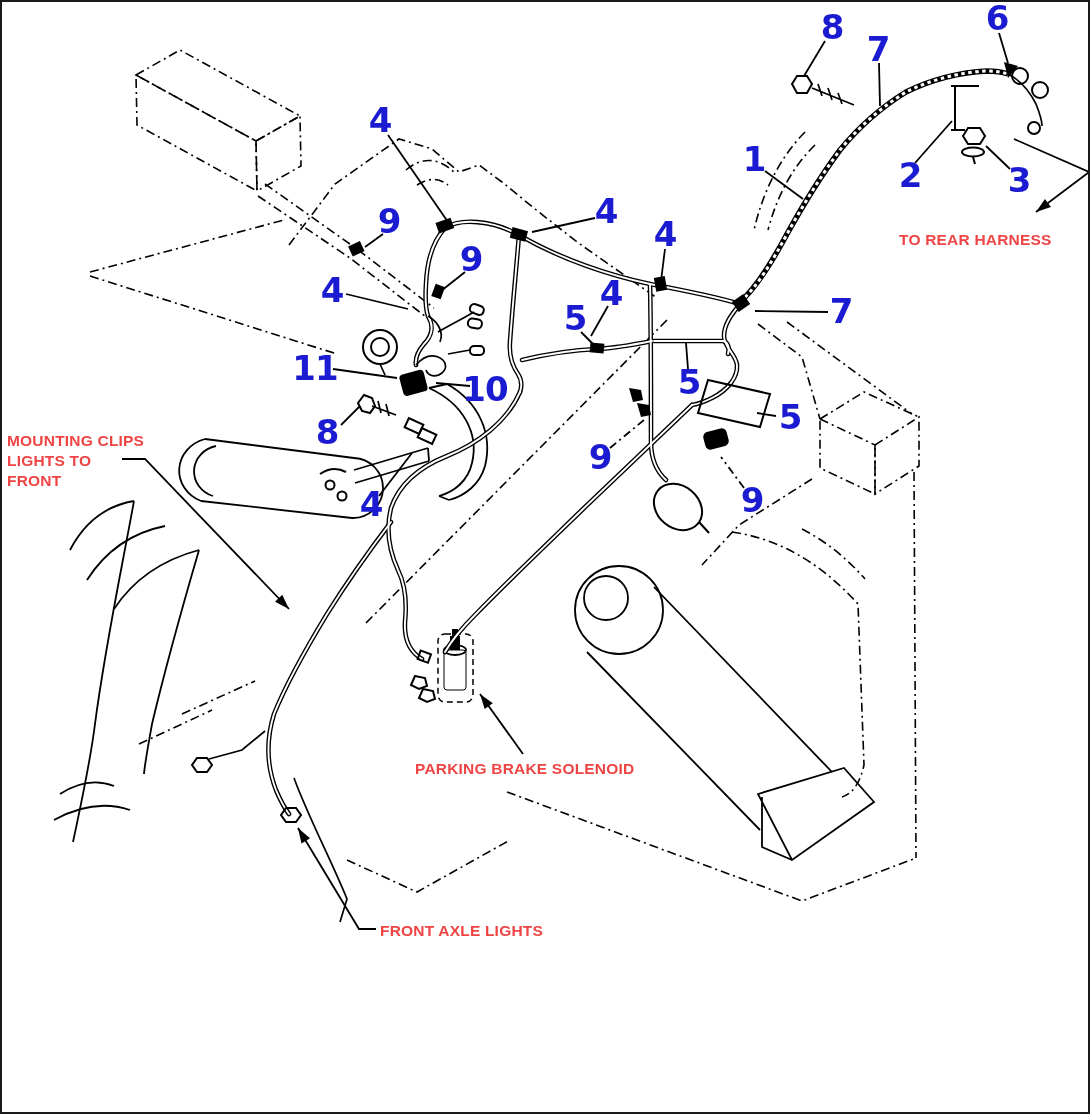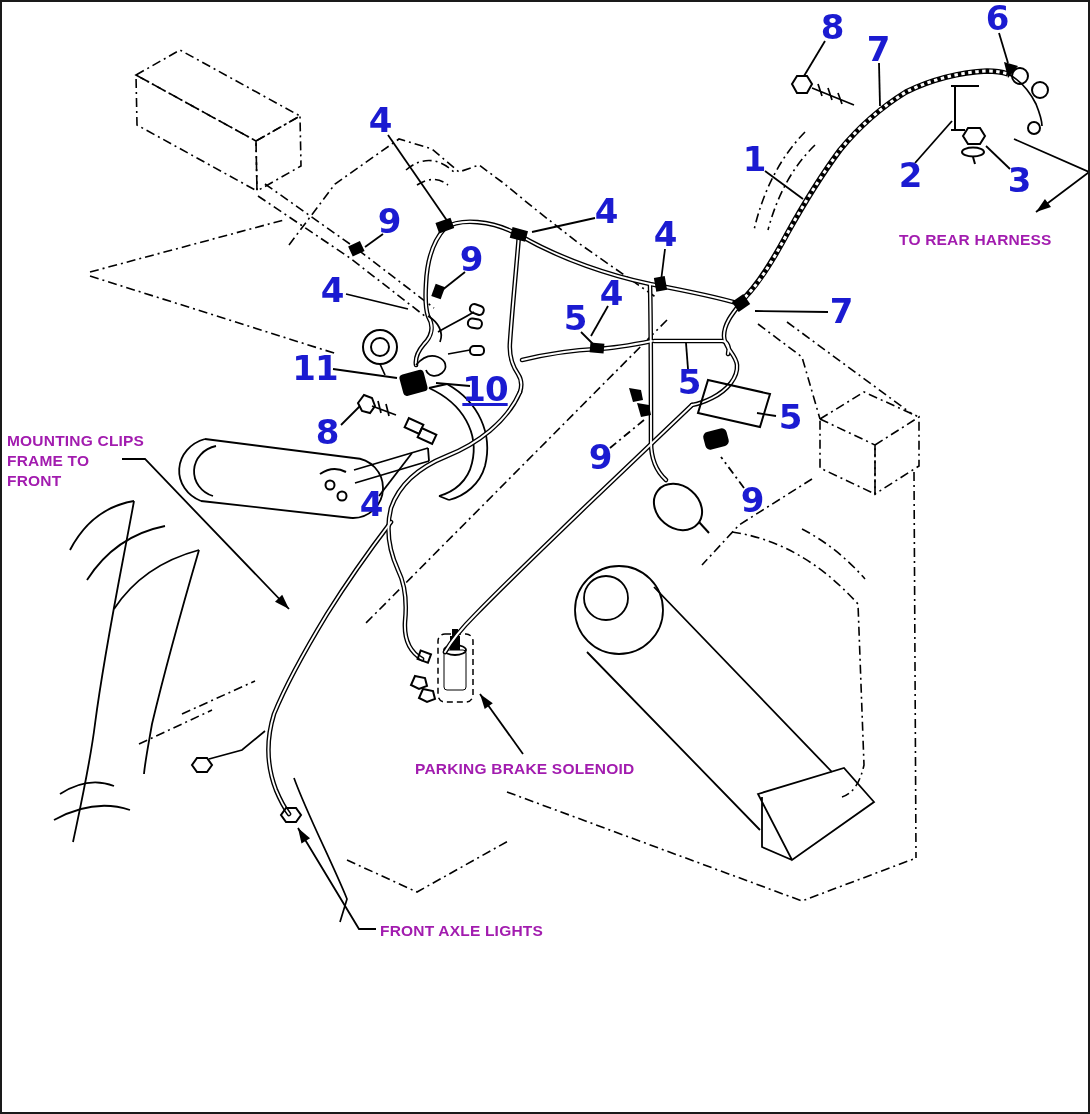--- a/index.html
+++ b/index.html
@@ -10,21 +10,21 @@
   }
   svg{position:absolute;left:0;top:0;}
   .callout{
     position:absolute;transform:translate(-50%,-50%);
     font-family:"DejaVu Sans", sans-serif;
     font-weight:bold;font-size:34px;line-height:1;letter-spacing:-1px;
     user-select:none;white-space:nowrap;
   }
   .note{
     position:absolute;font-weight:bold;font-size:15.5px;line-height:20px;
-    color:#a21caf;letter-spacing:.2px;white-space:nowrap;
+    color:#ef4444;letter-spacing:.2px;white-space:nowrap;
   }
   
   #harness-outer path{stroke:#000;stroke-width:4.6;fill:none;stroke-linecap:round;stroke-linejoin:round;}
   g.harness-inner path{stroke:#fff;stroke-width:1.9;fill:none;stroke-linecap:round;stroke-linejoin:round;}
   #phantom path, #phantom line, #phantom polyline{stroke:#000;stroke-width:1.6;fill:none;stroke-dasharray:9 4 2 4;}
   #machine path, #machine line, #machine circle, #machine ellipse, #machine polygon{stroke:#000;stroke-width:1.8;fill:none;}
   #wires path{stroke:#000;stroke-width:1.7;fill:none;}
   #fittings path, #fittings rect, #fittings circle, #fittings ellipse, #fittings polygon, #fittings line{stroke:#000;fill:none;stroke-width:2;}
   #fittings .solid{fill:#000;stroke:none;}
 </style>
@@ -239,27 +239,27 @@
       <div class="callout" style="left: 788px; top: 415px; color: rgb(27, 27, 209);">5</div>
       <div class="callout" style="left: 995px; top: 16px; color: rgb(27, 27, 209);">6</div>
       <div class="callout" style="left: 876px; top: 47px; color: rgb(27, 27, 209);">7</div>
       <div class="callout" style="left: 839px; top: 309px; color: rgb(27, 27, 209);">7</div>
       <div class="callout" style="left: 830px; top: 25px; color: rgb(27, 27, 209);">8</div>
       <div class="callout" style="left: 325px; top: 430px; color: rgb(27, 27, 209);">8</div>
       <div class="callout" style="left: 387px; top: 219px; color: rgb(27, 27, 209);">9</div>
       <div class="callout" style="left: 469px; top: 257px; color: rgb(27, 27, 209);">9</div>
       <div class="callout" style="left: 598px; top: 455px; color: rgb(27, 27, 209);">9</div>
       <div class="callout" style="left: 750px; top: 498px; color: rgb(27, 27, 209);">9</div>
-      <div class="callout" style="left: 483px; top: 387px; color: rgb(27, 27, 209); text-decoration: underline;">10</div>
+      <div class="callout" style="left: 483px; top: 387px; color: rgb(27, 27, 209);">10</div>
       <div class="callout" style="left: 313px; top: 366px; color: rgb(27, 27, 209);">11</div>
     </div>
 <div id="note-layer">
       <div class="note" style="left: 5px; top: 429px;">
         <div>MOUNTING CLIPS</div>
-        <div>FRAME TO</div>
+        <div>LIGHTS TO</div>
         <div>FRONT</div>
       </div>
       <div class="note" style="left: 897px; top: 228px;">
         <div>TO REAR HARNESS</div>
       </div>
       <div class="note" style="left: 413px; top: 757px;">
         <div>PARKING BRAKE SOLENOID</div>
       </div>
       <div class="note" style="left: 378px; top: 919px; text-align: center;">
         <div>FRONT AXLE LIGHTS</div>

